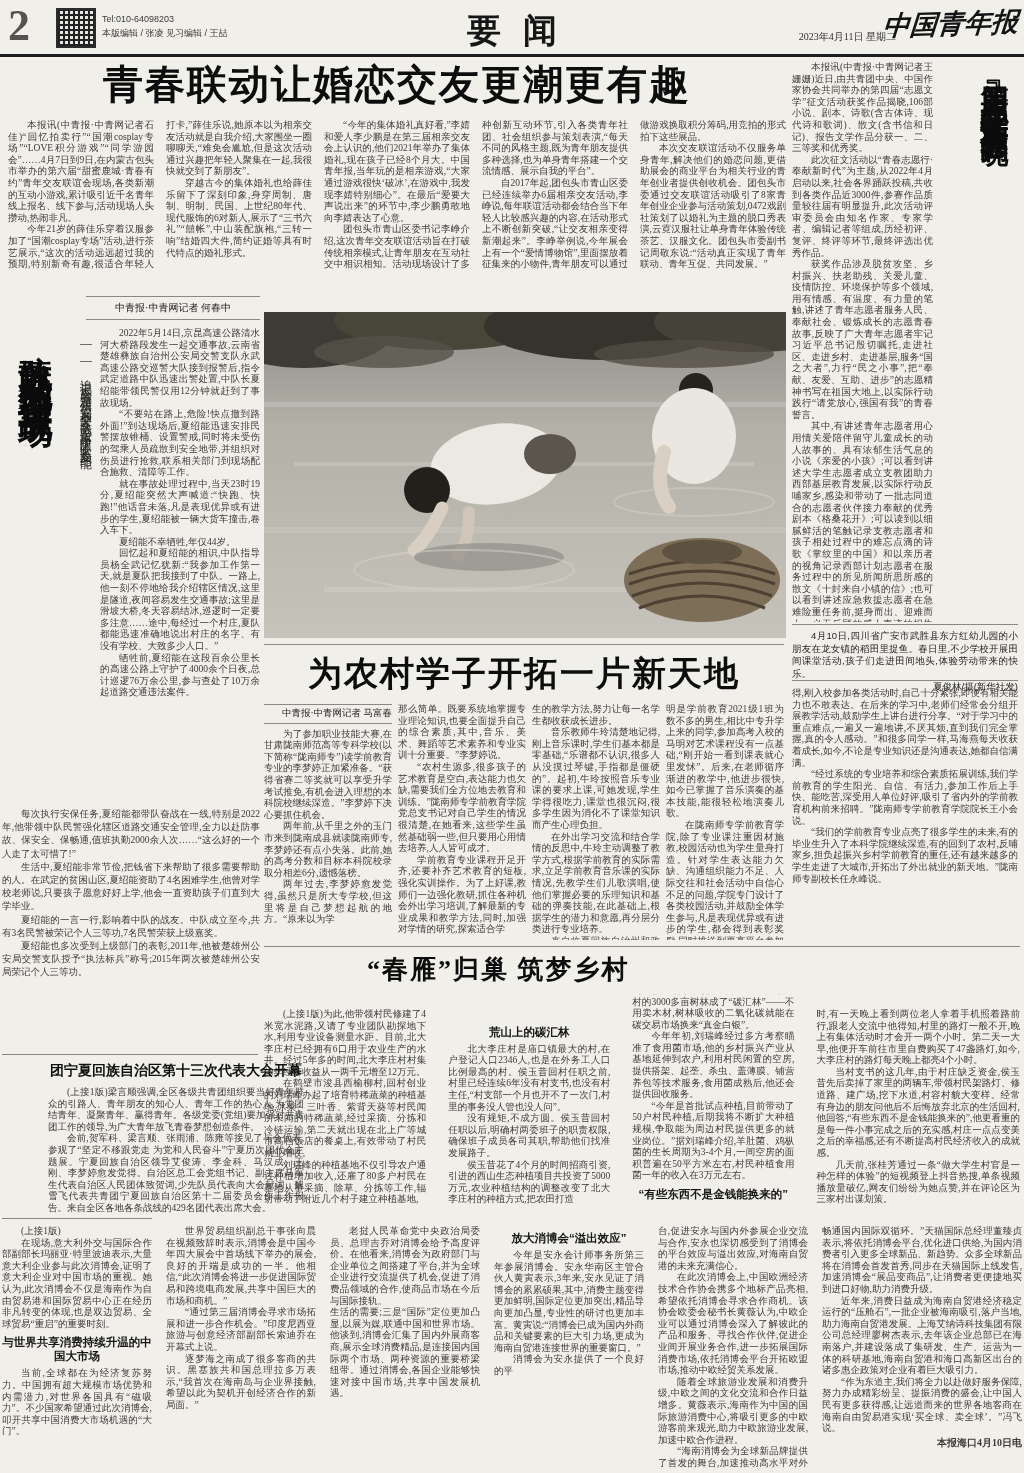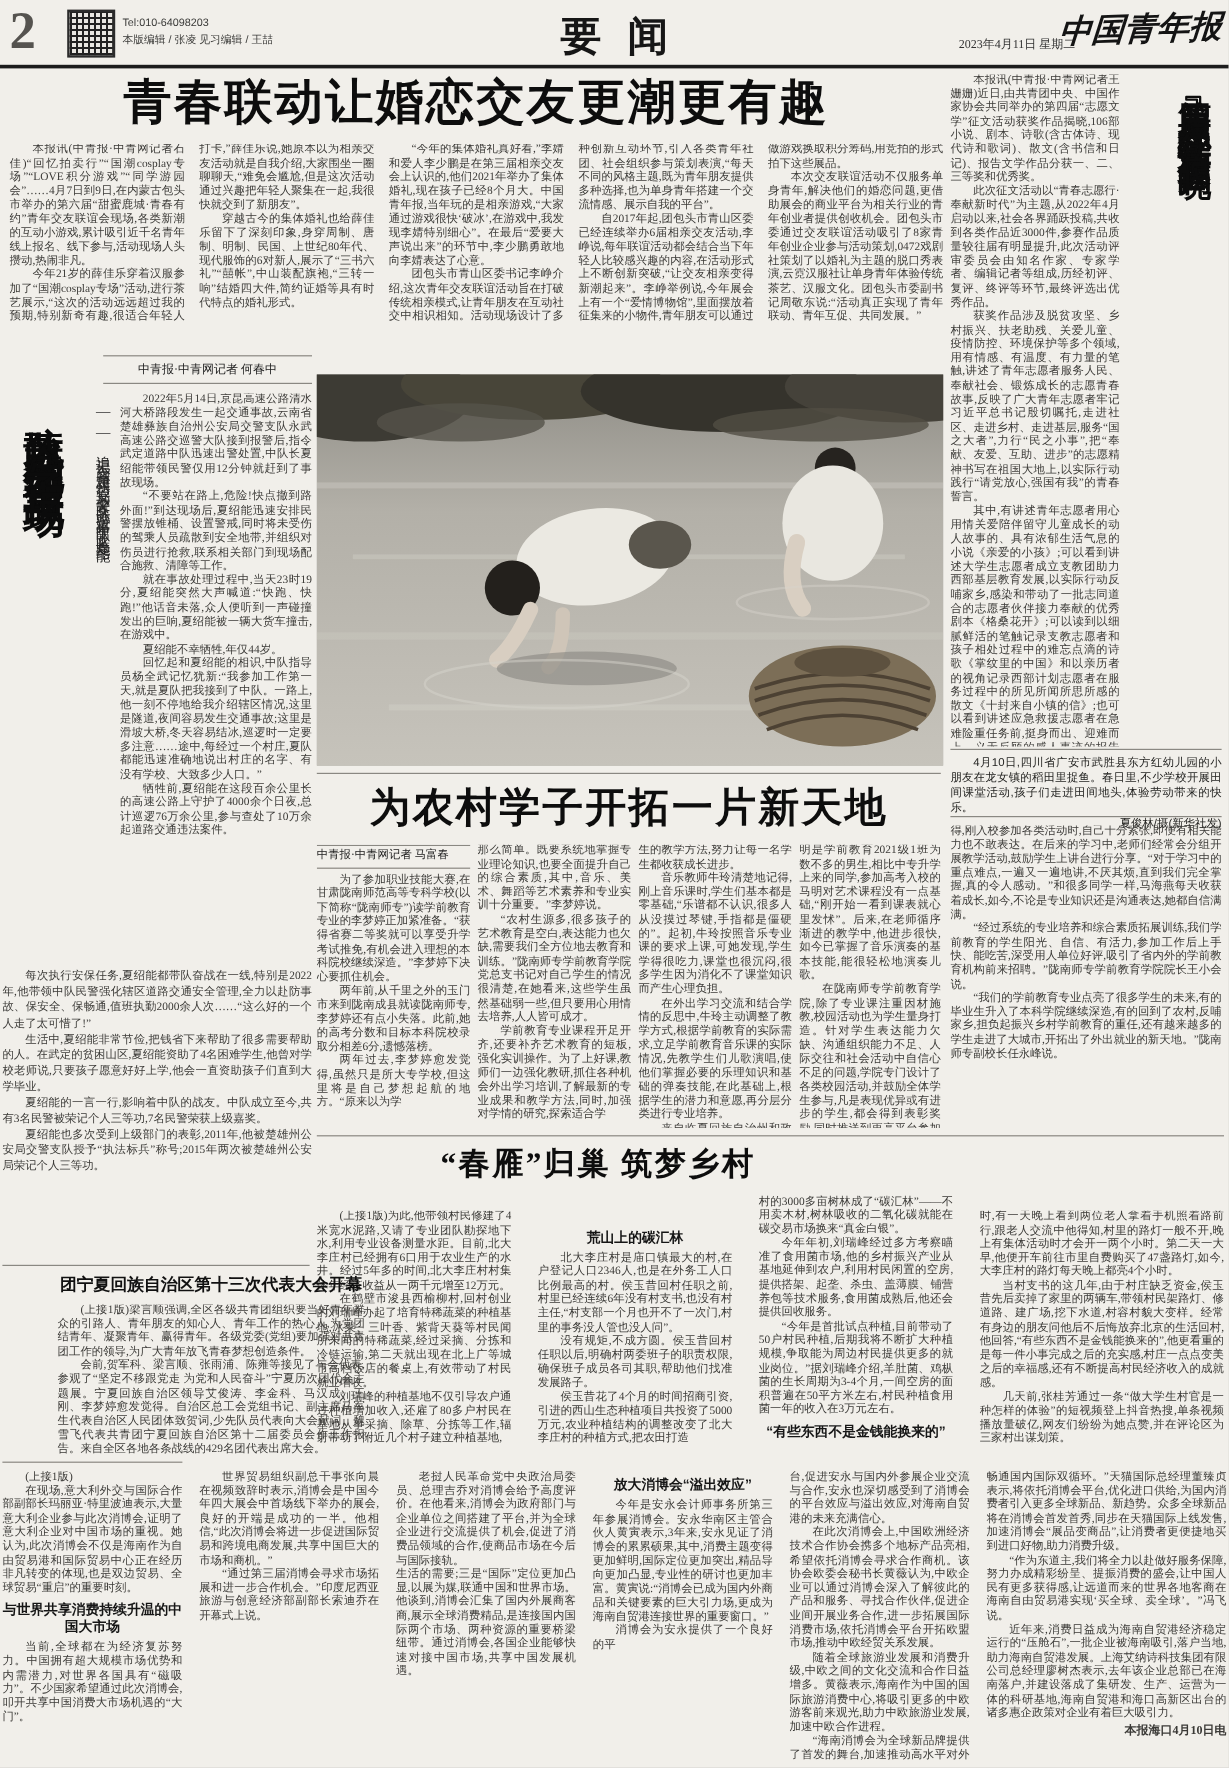--- a/index.html
+++ b/index.html
@@ -54,21 +54,21 @@
   .xia-wide{margin-top:10px;height:238px;overflow:hidden;}
   .xia-wide p{line-height:13.2px;}
   
   .rural{position:absolute;left:264px;top:650px;width:520px;}
   .rural h2{margin:4px 0 10px;font-size:34px;line-height:40px;font-weight:bold;text-align:center;
             letter-spacing:2px;color:#0d0d0d;}
   .rural-cols{display:flex;gap:6px;height:236px;overflow:hidden;}
   .rc1,.rc2,.rc3{width:128px;overflow:hidden;}
   .rc4{width:118px;overflow:hidden;}
   .rural-byline{border-top:1px solid #8a8882;border-bottom:1px solid #8a8882;padding:3px 0;margin-bottom:5px;
-                font-size:9.5px;text-align:left;text-indent:0;color:#222;}
+                font-size:9.5px;text-align:right;text-indent:0;color:#222;}
   .rural-col5{position:absolute;left:792px;top:688px;width:226px;height:252px;overflow:hidden;}
   
   .chunyan{position:absolute;left:264px;top:952px;width:756px;}
   .cy-head{width:62%;text-align:center;font-size:26px;line-height:32px;font-weight:bold;letter-spacing:2px;
            margin:2px 0 8px;color:#0d0d0d;}
   .cy-cols{display:flex;gap:22px;height:212px;overflow:hidden;align-items:flex-end;}
   .cy1,.cy2,.cy3{width:172px;overflow:hidden;}
   .cy4{width:216px;overflow:hidden;}
   
   .ningxia{position:absolute;left:2px;top:1060px;width:256px;margin-left:46px;}
@@ -181,21 +181,21 @@
     </div>
 
   <section class="xia">
     <div class="xia-byline">中青报·中青网记者 何春中</div>
     <div class="xia-flex">
       <div class="xia-vhead">疏散群众后他倒在了事故现场</div>
       <div class="xia-vsub">——追记云南省楚雄州公安局交警支队武定道路中队中队长夏绍能</div>
       <div class="xia-col bt">
           <p>2022年5月14日,京昆高速公路清水河大桥路段发生一起交通事故,云南省楚雄彝族自治州公安局交警支队永武高速公路交巡警大队接到报警后,指令武定道路中队迅速出警处置,中队长夏绍能带领民警仅用12分钟就赶到了事故现场。</p>
           <p>“不要站在路上,危险!快点撤到路外面!”到达现场后,夏绍能迅速安排民警摆放锥桶、设置警戒,同时将未受伤的驾乘人员疏散到安全地带,并组织对伤员进行抢救,联系相关部门到现场配合施救、清障等工作。</p>
-          <p>就在事故处理过程中,当天23时19分,夏绍能突然大声喊道:“快跑、快跑!”他话音未落,众人便听到一声碰撞发出的巨响,夏绍能被一辆大货车撞击,在游戏中。</p>
+          <p>就在事故处理过程中,当天23时19分,夏绍能突然大声喊道:“快跑、快跑!”他话音未落,凡是表现优异或有进步的学生,夏绍能被一辆大货车撞击,卷入车下。</p>
           <p>夏绍能不幸牺牲,年仅44岁。</p>
           <p>回忆起和夏绍能的相识,中队指导员杨全武记忆犹新:“我参加工作第一天,就是夏队把我接到了中队。一路上,他一刻不停地给我介绍辖区情况,这里是隧道,夜间容易发生交通事故;这里是滑坡大桥,冬天容易结冰,巡逻时一定要多注意……途中,每经过一个村庄,夏队都能迅速准确地说出村庄的名字、有没有学校、大致多少人口。”</p>
           <p>牺牲前,夏绍能在这段百余公里长的高速公路上守护了4000余个日夜,总计巡逻76万余公里,参与查处了10万余起道路交通违法案件。</p>
         </div>
     </div>
     <div class="xia-wide bt">
         <p>每次执行安保任务,夏绍能都带队奋战在一线,特别是2022年,他带领中队民警强化辖区道路交通安全管理,全力以赴防事故、保安全、保畅通,值班执勤2000余人次……“这么好的一个人走了太可惜了!”</p>
         <p>生活中,夏绍能非常节俭,把钱省下来帮助了很多需要帮助的人。在武定的贫困山区,夏绍能资助了4名困难学生,他曾对学校老师说,只要孩子愿意好好上学,他会一直资助孩子们直到大学毕业。</p>
         <p>夏绍能的一言一行,影响着中队的战友。中队成立至今,共有3名民警被荣记个人三等功,7名民警荣获上级嘉奖。</p>
         <p>夏绍能也多次受到上级部门的表彰,2011年,他被楚雄州公安局交警支队授予“执法标兵”称号;2015年两次被楚雄州公安局荣记个人三等功。</p>
@@ -275,38 +275,39 @@
     <div class="expo-cols">
       <div class="ec bt">
           <p>(上接1版)</p>
           <p>在现场,意大利外交与国际合作部副部长玛丽亚·特里波迪表示,大量意大利企业参与此次消博会,证明了意大利企业对中国市场的重视。她认为,此次消博会不仅是海南作为自由贸易港和国际贸易中心正在经历非凡转变的体现,也是双边贸易、全球贸易“重启”的重要时刻。</p>
           <div class="sub-hd">与世界共享消费持续升温的中国大市场</div>
           <p>当前,全球都在为经济复苏努力。中国拥有超大规模市场优势和内需潜力,对世界各国具有“磁吸力”。不少国家希望通过此次消博会,叩开共享中国消费大市场机遇的“大门”。</p>
         </div>
       <div class="ec bt">
           <p>世界贸易组织副总干事张向晨在视频致辞时表示,消博会是中国今年四大展会中首场线下举办的展会,良好的开端是成功的一半。他相信,“此次消博会将进一步促进国际贸易和跨境电商发展,共享中国巨大的市场和商机。”</p>
           <p>“通过第三届消博会寻求市场拓展和进一步合作机会。”印度尼西亚旅游与创意经济部副部长索迪乔在开幕式上说。</p>
+          <p>逐梦海之南成了很多客商的共识。黑塞族共和国总理拉多万表示,“我首次在海南岛与企业界接触,希望以此为契机开创经济合作的新局面。”</p>
         </div>
       <div class="ec bt">
           <p>老挝人民革命党中央政治局委员、总理吉乔对消博会给予高度评价。在他看来,消博会为政府部门与企业单位之间搭建了平台,并为全球企业进行交流提供了机会,促进了消费品领域的合作,使商品市场在今后与国际接轨。</p>
           <p class="cont">生活的需要;三是“国际”定位更加凸显,以展为媒,联通中国和世界市场。他谈到,消博会汇集了国内外展商客商,展示全球消费精品,是连接国内国际两个市场、两种资源的重要桥梁纽带。通过消博会,各国企业能够快速对接中国市场,共享中国发展机遇。</p>
         </div>
       <div class="ec bt">
           <div class="sub-hd">放大消博会“溢出效应”</div>
           <p>今年是安永会计师事务所第三年参展消博会。安永华南区主管合伙人黄寅表示,3年来,安永见证了消博会的累累硕果,其中,消费主题变得更加鲜明,国际定位更加突出,精品导向更加凸显,专业性的研讨也更加丰富。黄寅说:“消博会已成为国内外商品和关键要素的巨大引力场,更成为海南自贸港连接世界的重要窗口。”</p>
           <p>消博会为安永提供了一个良好的平</p>
         </div>
       <div class="ec bt">
           <p class="cont">台,促进安永与国内外参展企业交流与合作,安永也深切感受到了消博会的平台效应与溢出效应,对海南自贸港的未来充满信心。</p>
           <p>在此次消博会上,中国欧洲经济技术合作协会携多个地标产品亮相,希望依托消博会寻求合作商机。该协会欧委会秘书长黄薇认为,中欧企业可以通过消博会深入了解彼此的产品和服务、寻找合作伙伴,促进企业间开展业务合作,进一步拓展国际消费市场,依托消博会平台开拓欧盟市场,推动中欧经贸关系发展。</p>
           <p>随着全球旅游业发展和消费升级,中欧之间的文化交流和合作日益增多。黄薇表示,海南作为中国的国际旅游消费中心,将吸引更多的中欧游客前来观光,助力中欧旅游业发展,加速中欧合作进程。</p>
           <p>“海南消博会为全球新品牌提供了首发的舞台,加速推动高水平对外开放,</p>
         </div>
       <div class="ec6 bt">
           <p class="cont">畅通国内国际双循环。”天猫国际总经理董臻贞表示,将依托消博会平台,优化进口供给,为国内消费者引入更多全球新品、新趋势。众多全球新品将在消博会首发首秀,同步在天猫国际上线发售,加速消博会“展品变商品”,让消费者更便捷地买到进口好物,助力消费升级。</p>
+          <p>近年来,消费日益成为海南自贸港经济稳定运行的“压舱石”,一批企业被海南吸引,落户当地,助力海南自贸港发展。上海艾纳诗科技集团有限公司总经理廖树杰表示,去年该企业总部已在海南落户,并建设落成了集研发、生产、运营为一体的科研基地,海南自贸港和海口高新区出台的诸多惠企政策对企业有着巨大吸引力。</p>
           <p>“作为东道主,我们将全力以赴做好服务保障,努力办成精彩纷呈、提振消费的盛会,让中国人民有更多获得感,让远道而来的世界各地客商在海南自由贸易港实现‘买全球、卖全球’。”冯飞说。</p>
-          <p>近年来,消费日益成为海南自贸港经济稳定运行的“压舱石”,一批企业被海南吸引,落户当地,助力海南自贸港发展。上海艾纳诗科技集团有限公司总经理廖树杰表示,去年该企业总部已在海南落户,并建设落成了集研发、生产、运营为一体的科研基地,海南自贸港和海口高新区出台的诸多惠企政策对企业有着巨大吸引力。</p>
           <div class="date-line">本报海口4月10日电</div>
         </div>
     </div>
   </section>
 
 </div>
 
 </body></html>

